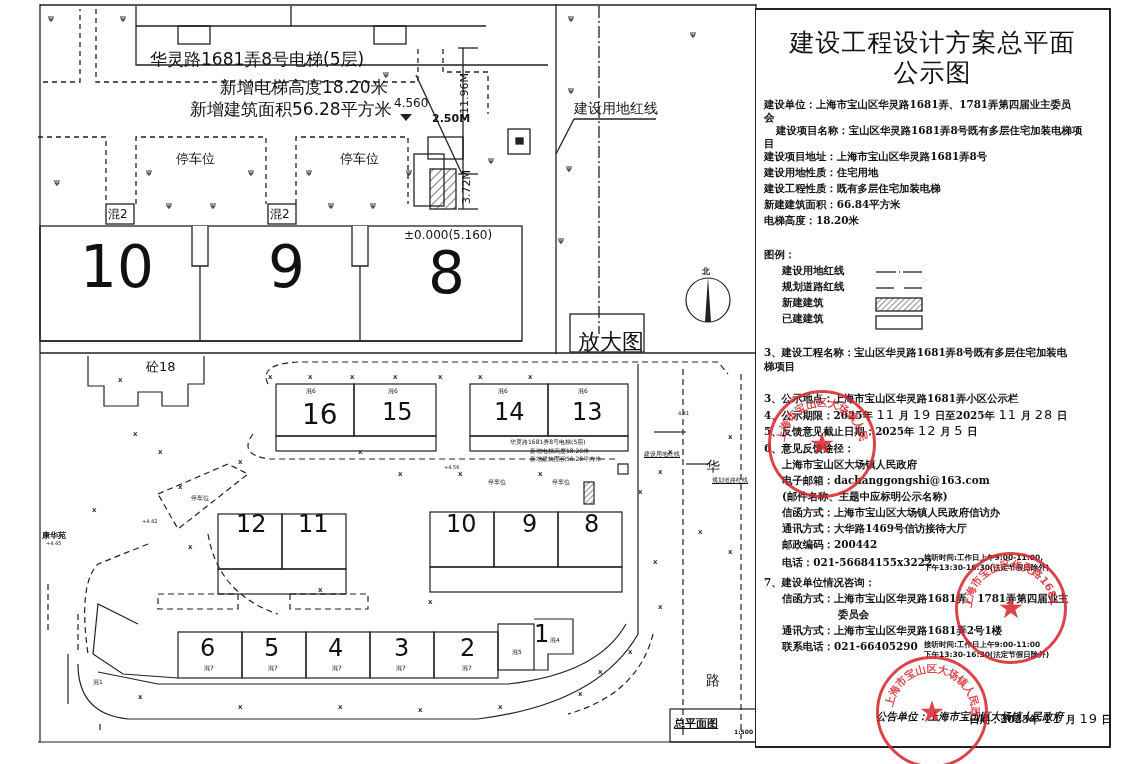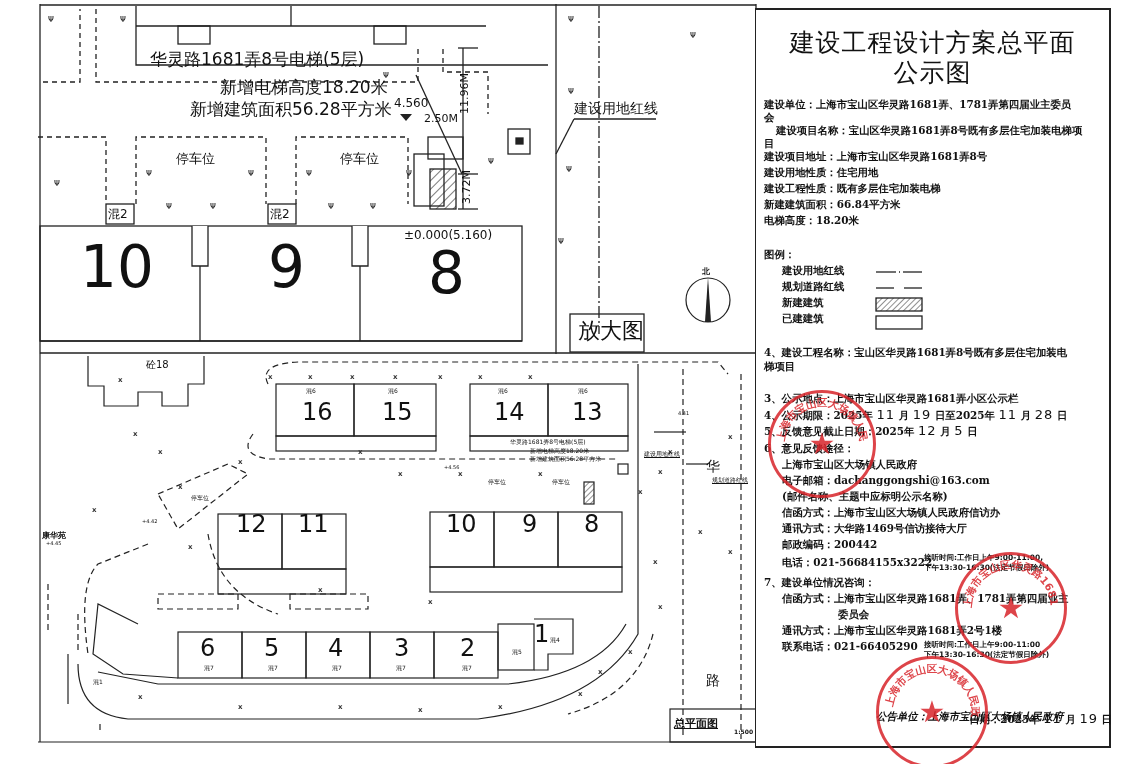--- a/index.html
+++ b/index.html
@@ -105,34 +105,34 @@
     <polygon points="362,110 374,110 368,117" fill="#222"></polygon>
 
     <circle cx="670" cy="296" r="22" stroke="#222" fill="none" stroke-width="1.2"></circle>
     <polygon points="670,273 667,318 673,318" fill="#222"></polygon>
   </svg>
 
   <div class="abs" style="left:112px;top:44px;font-size:17px;white-space:nowrap;">华灵路1681弄8号电梯(5层)</div>
   <div class="abs" style="left:182px;top:72px;font-size:17px;white-space:nowrap;">新增电梯高度18.20米</div>
   <div class="abs" style="left:152px;top:94px;font-size:17px;white-space:nowrap;">新增建筑面积56.28平方米</div>
   <div class="abs" style="left:356px;top:92px;font-size:12px;">4.560</div>
-  <div class="abs" style="left:386px;top:108px;font-size:11px;">2.50M</div>
+  <div class="abs" style="left:394px;top:108px;font-size:11px;font-weight:bold;">2.50M</div>
   <div class="abs" style="left:420px;top:110px;font-size:11px;transform:rotate(-90deg);transform-origin:left top;">11.96M</div>
   <div class="abs" style="left:422px;top:200px;font-size:11px;transform:rotate(-90deg);transform-origin:left top;">3.72M</div>
   <div class="abs" style="left:138px;top:146px;font-size:13px;">停车位</div>
   <div class="abs" style="left:302px;top:146px;font-size:13px;">停车位</div>
   <div class="abs" style="left:70px;top:202px;font-size:12px;">混2</div>
   <div class="abs" style="left:232px;top:202px;font-size:12px;">混2</div>
   <div class="abs" style="left:366px;top:224px;font-size:12px;">±0.000(5.160)</div>
   <div class="abs" style="left:42px;top:228px;font-size:58px;line-height:70px;">10</div>
   <div class="abs" style="left:230px;top:228px;font-size:58px;line-height:70px;">9</div>
   <div class="abs" style="left:390px;top:234px;font-size:58px;line-height:70px;">8</div>
   <div class="abs" style="left:536px;top:96px;font-size:14px;">建设用地红线</div>
   <div class="abs" style="left:664px;top:262px;font-size:8px;font-weight:bold;">北</div>
-  <div class="abs" style="left:540px;top:312px;font-size:22px;font-family:Liberation Serif, serif;">放大图</div>
+  <div class="abs" style="left:540px;top:323px;font-size:22px;font-family:Liberation Serif, serif;">放大图</div>
 </div>
 
 <div class="abs" style="left:38px;top:354px;width:718px;height:390px;">
   <svg width="718" height="390" viewBox="0 0 718 390">
     <g stroke="#222" fill="none" stroke-width="1.2">
       <line x1="2" y1="0" x2="2" y2="388"></line>
       <line x1="0" y1="388" x2="718" y2="388"></line>
 
       <polyline points="50,2 50,32 66,32 66,52 100,52 100,38 124,38 124,52 150,52 150,30 166,30 166,2"></polyline>
 
@@ -227,38 +227,38 @@
         <text x="300" y="355">x</text>
         <text x="380" y="358">x</text>
         <text x="460" y="355">x</text>
       <text x="540" y="342">x</text>
         <text x="660" y="180">x</text>
         <text x="690" y="85">x</text>
         <text x="690" y="200">x</text>
     </g>
   </svg>
 
-  <div class="abs" style="left:108px;top:4px;font-size:10px;">砼18</div>
+  <div class="abs" style="left:108px;top:4px;font-size:13px;">砼18</div>
   <div class="abs" style="left:4px;top:176px;font-size:8px;font-weight:bold;">康华苑</div>
   <div class="abs" style="left:8px;top:186px;font-size:5px;">+4.45</div>
   <div class="abs" style="left:104px;top:164px;font-size:5px;">+4.42</div>
   <div class="abs" style="left:406px;top:110px;font-size:5px;">+4.56</div>
   <div class="abs" style="left:640px;top:56px;font-size:5px;">4.41</div>
   <div class="abs" style="left:450px;top:124px;font-size:6px;">停车位</div>
   <div class="abs" style="left:514px;top:124px;font-size:6px;">停车位</div>
   <div class="abs" style="left:153px;top:140px;font-size:6px;">停车位</div>
 
   <div class="abs" style="left:472px;top:84px;font-size:6px;white-space:nowrap;">华灵路1681弄8号电梯(5层)</div>
   <div class="abs" style="left:492px;top:93px;font-size:6px;white-space:nowrap;">新增电梯高度18.20米</div>
   <div class="abs" style="left:492px;top:101px;font-size:6px;white-space:nowrap;">新增建筑面积56.28平方米</div>
   <div class="abs" style="left:606px;top:96px;font-size:6px;text-decoration:underline;">建设用地红线</div>
   <div class="abs" style="left:674px;top:122px;font-size:6px;text-decoration:underline;">规划道路红线</div>
 
   
-  <div class="abs" style="left:264px;top:44px;font-size:24px;">16</div>
+  <div class="abs" style="left:264px;top:44px;font-size:28px;">16</div>
   <div class="abs" style="left:344px;top:44px;font-size:24px;">15</div>
   <div class="abs" style="left:456px;top:44px;font-size:24px;text-align:right;">14</div>
   <div class="abs" style="left:534px;top:44px;font-size:24px;">13</div>
   <div class="abs" style="left:268px;top:33px;font-size:6px;">混6</div>
   <div class="abs" style="left:350px;top:33px;font-size:6px;">混6</div>
   <div class="abs" style="left:460px;top:33px;font-size:6px;">混6</div>
   <div class="abs" style="left:540px;top:33px;font-size:6px;">混6</div>
   
   <div class="abs" style="left:198px;top:156px;font-size:24px;">12</div>
   <div class="abs" style="left:260px;top:156px;font-size:24px;">11</div>
@@ -331,21 +331,21 @@
       <rect x="2" y="32" width="46" height="13" fill="url(#hatch3)"></rect>
       <rect x="2" y="50" width="46" height="13"></rect>
     </g>
     <defs>
       <pattern id="hatch3" patternUnits="userSpaceOnUse" width="4" height="4" patternTransform="rotate(45)">
         <line x1="0" y1="0" x2="0" y2="4" stroke="#222" stroke-width="1"></line>
       </pattern>
     </defs>
   </svg>
 
-  <div class="line" style="top:336px;">4、建设工程名称：宝山区华灵路1681弄8号既有多层住宅加装电</div>
+  <div class="line" style="top:336px;">3、建设工程名称：宝山区华灵路1681弄8号既有多层住宅加装电</div>
   <div class="line" style="top:350px;">梯项目</div>
   <div class="line" style="top:382px;">3、公示地点：上海市宝山区华灵路1681弄小区公示栏</div>
   <div class="line" style="top:398px;">
     <span>4、公示期限：2025年</span>
     <span class="hand">11</span>
     <span>月</span>
     <span class="hand">19</span>
     <span>日至2025年</span>
     <span class="hand">11</span>
     <span>月</span>

